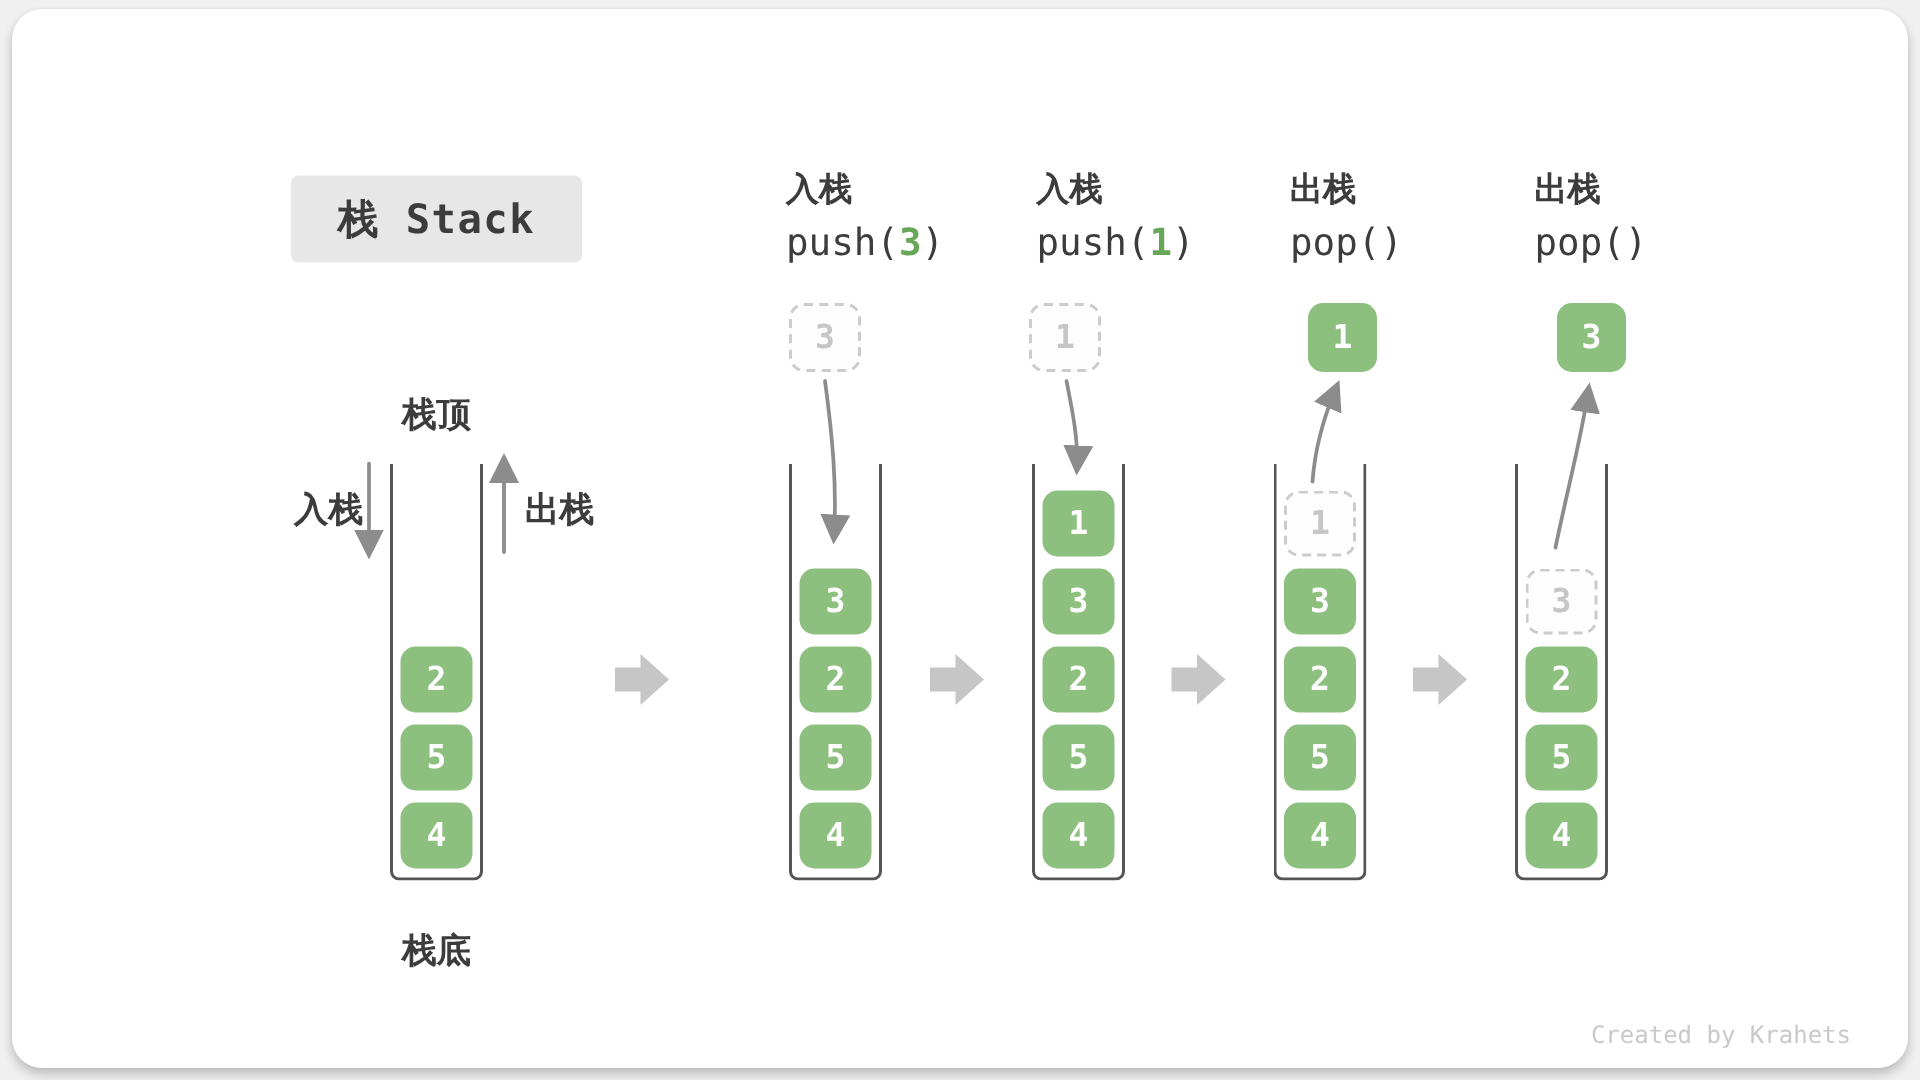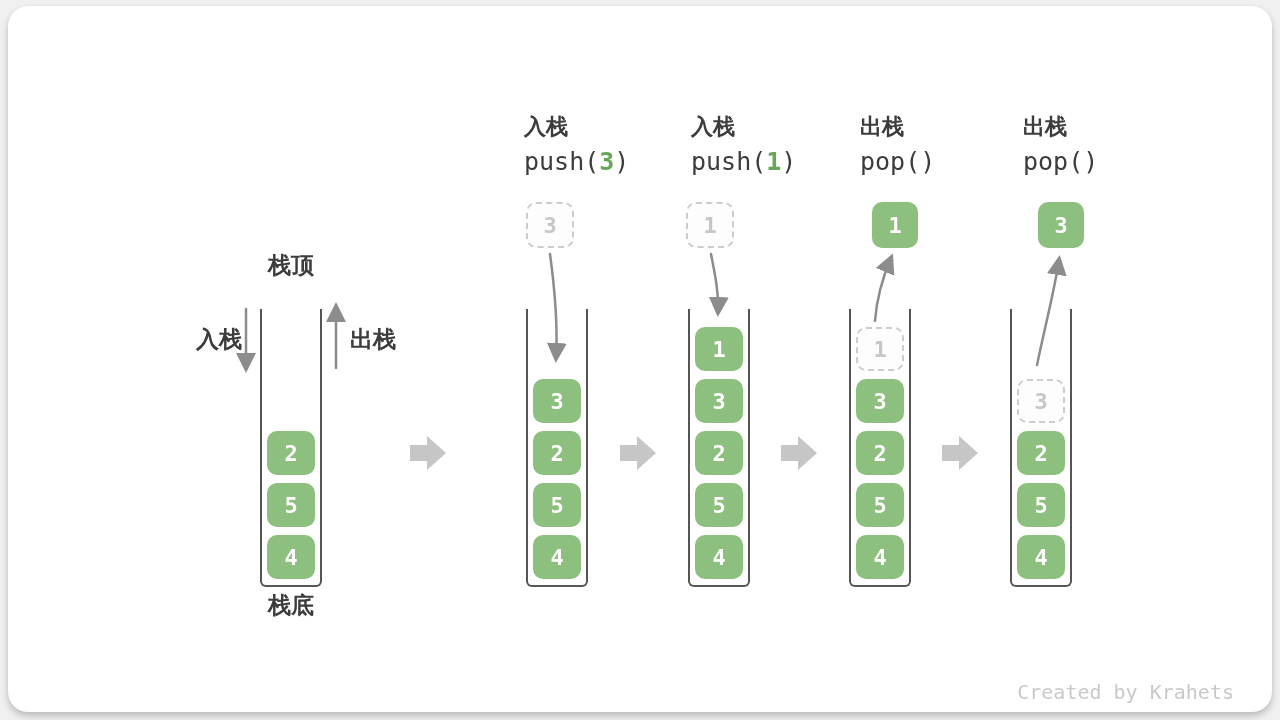--- a/index.html
+++ b/index.html
@@ -26,22 +26,22 @@
   }
 
   .hdr { position: absolute; top: 106px; }
   .hdr-cjk { font-size: 22px; font-weight: 600; color: var(--text-dark, #3c3c3c); line-height: 30px; }
   .hdr-code { font-family: "DejaVu Sans Mono", monospace; font-size: 25px; font-weight: 500;
               color: var(--text-dark, #3c3c3c); line-height: 30px; margin-top: 5px; }
   .hdr-code .arg { color: var(--green-dark, #67a757); font-weight: bold; }
   .hdr2 { left: 516px; } .hdr3 { left: 683px; } .hdr4 { left: 852px; } .hdr5 { left: 1015px; }
 
   .side-label { position: absolute; font-size: 23px; font-weight: bold; color: var(--text-dark, #3c3c3c); }
-  .lbl-top    { left: 260px; top: 244px; }
-  .lbl-bottom { left: 260px; top: 584px; }
+  .lbl-top    { left: 260px; top: 255px; }
+  .lbl-bottom { left: 260px; top: 612px; }
   .lbl-push   { left: 188px; top: 318px; }
   .lbl-pop    { left: 342px; top: 318px; }
 
   .stack {
     position: absolute; top: 303px; width: 62px; height: 278px;
     border-left: 2px solid var(--wall, #555555);
     border-right: 2px solid var(--wall, #555555);
     border-bottom: 2px solid var(--wall, #555555);
     border-radius: 0 0 6px 6px;
     display: flex; flex-direction: column; justify-content: flex-end; align-items: center;
@@ -78,30 +78,33 @@
   .popped4 { left: 864px; top: 196px; width: 46px; }
   .popped5 { left: 1030px; top: 196px; width: 46px; }
 
   svg.overlay { position: absolute; left: 0; top: 0; width: 1280px; height: 720px; pointer-events: none; }
   .traj { fill: none; stroke: var(--arrow, #8c8c8c); stroke-width: 2.5; stroke-linecap: round; }
   #arrowhead path { fill: var(--arrow, #8c8c8c); }
   .flow { fill: var(--flow-arrow, #c6c6c6); }
 
   .credit {
     position: absolute; right: 38px; top: 674px;
-    font-family: "DejaVu Sans Mono", monospace; font-size: 20px;
+    font-family: "DejaVu Sans Mono", monospace; font-size: 16px;
     color: var(--credit-color, #c9c9c9);
   }
 </style>
 </head>
 <body>
 
 <div class="page">
   <div class="card">
 
+    <div class="title-box">
+      <span>栈 Stack</span>
+    </div>
 
     <div class="hdr hdr2">
       <div class="hdr-cjk">入栈</div>
       <div class="hdr-code"><span>push(</span><span class="arg">3</span><span>)</span></div>
     </div>
     <div class="hdr hdr3">
       <div class="hdr-cjk">入栈</div>
       <div class="hdr-code"><span>push(</span><span class="arg">1</span><span>)</span></div>
     </div>
     <div class="hdr hdr4">

